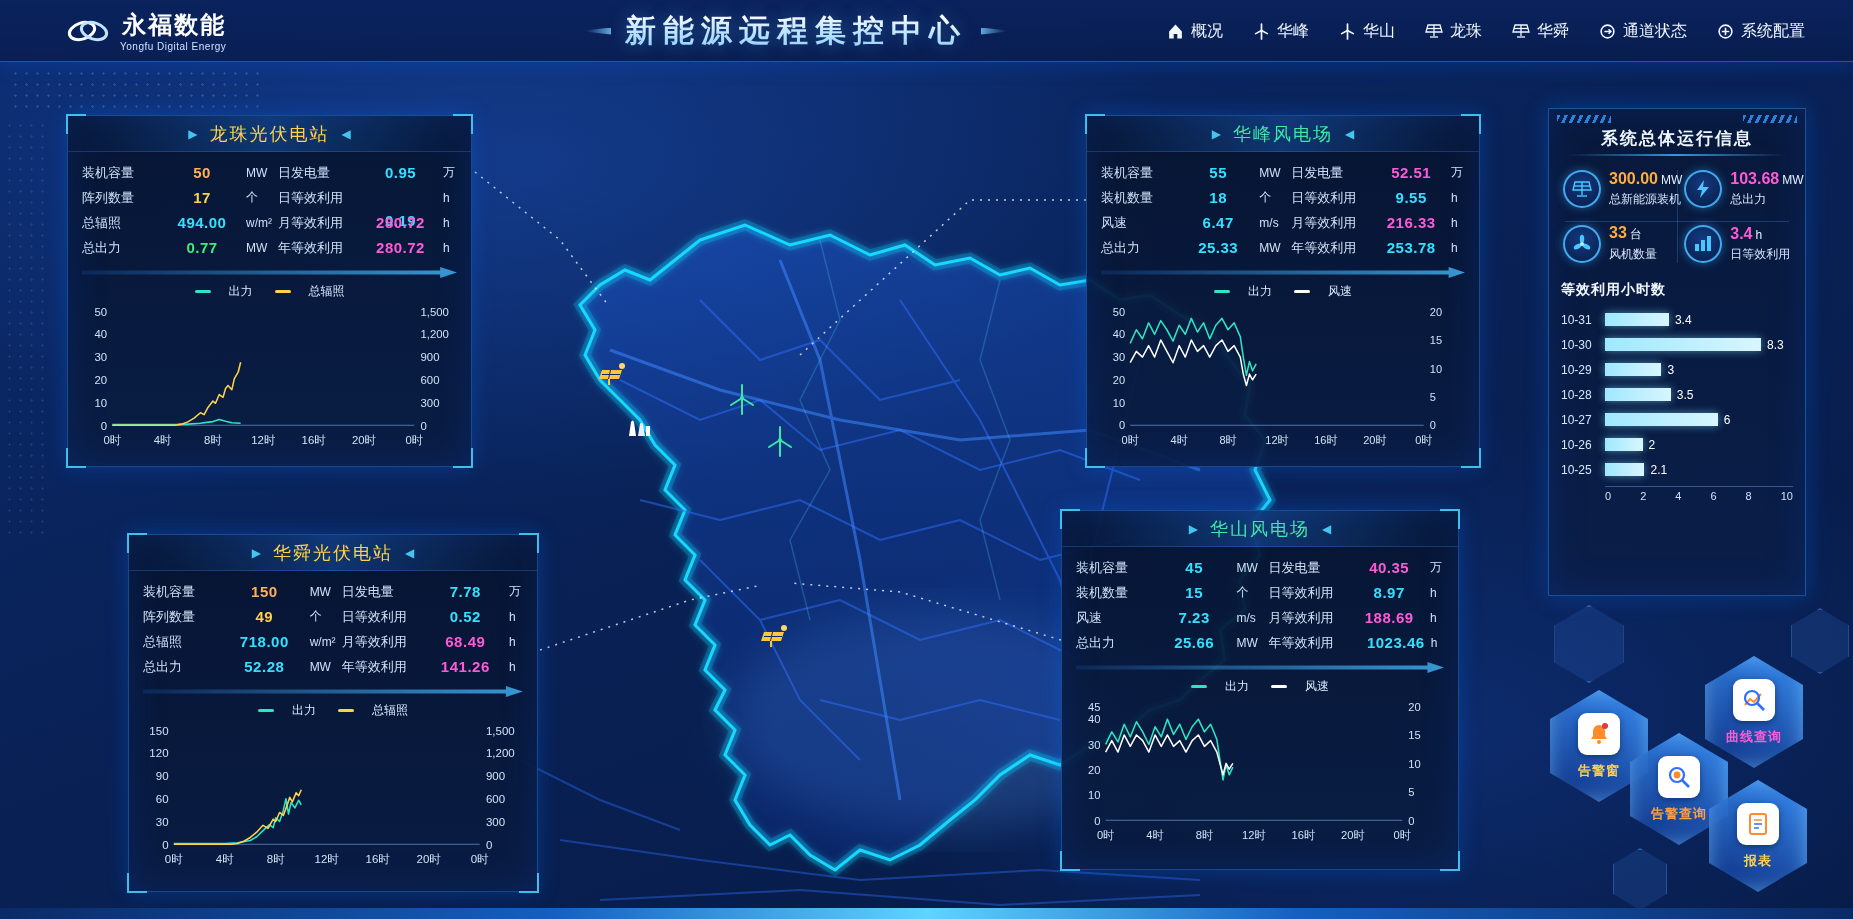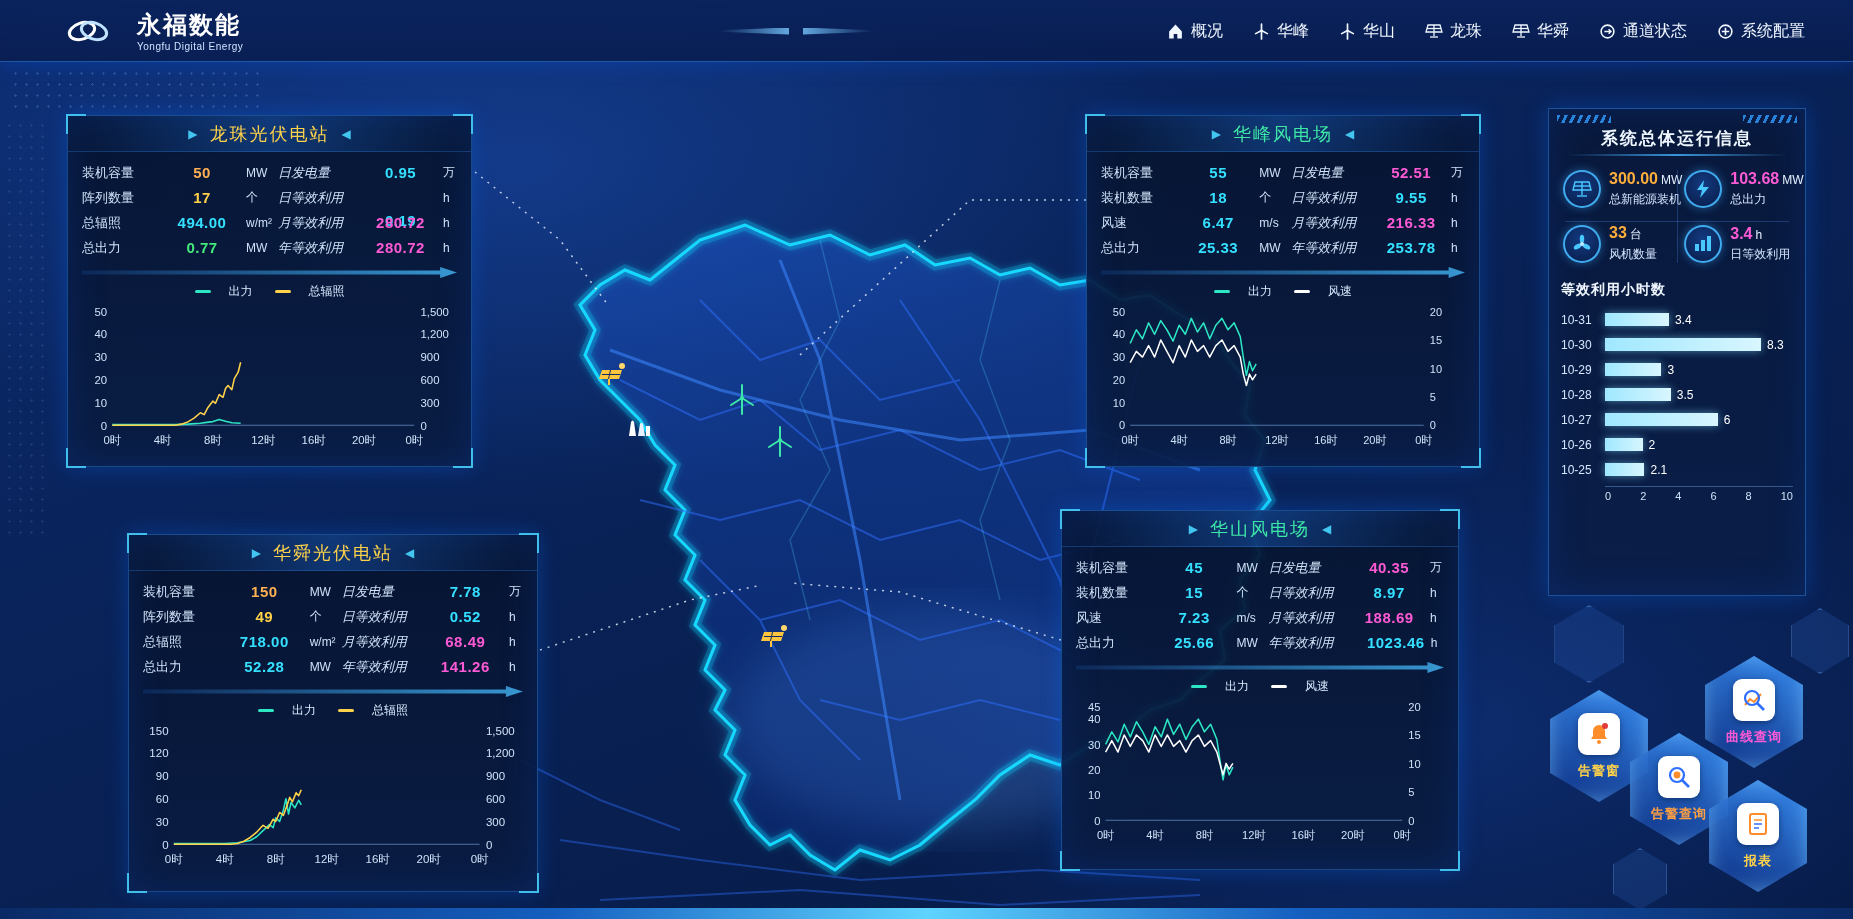--- a/index.html
+++ b/index.html
@@ -20,21 +20,21 @@
   }
   
   .topbar{
     position:absolute; left:0; top:0; width:1853px; height:62px;
     display:flex; align-items:center;
     background:linear-gradient(180deg, rgba(10,34,92,.95), rgba(8,28,78,.85));
     border-bottom:1px solid rgba(60,150,255,.45);
     box-shadow:0 2px 18px rgba(0,80,220,.35);
     z-index:30;
   }
-  .brand{ display:flex; align-items:center; gap:27px; margin-left:66px; }
+  .brand{ display:flex; align-items:center; gap:10px; margin-left:66px;text-align:right; }
   .brand svg{ display:block; }
   .brand-text .cn{ font-size:24px; font-weight:bold; color:#ffffff; letter-spacing:2px; }
   .brand-text .en{ font-size:10px; color:#cfe2ff; letter-spacing:.5px; }
   .main-title-wrap{ position:absolute; left:586px; top:0; width:420px; height:62px;
     display:flex; align-items:center; justify-content:center; gap:14px; }
   .main-title{
     font-size:31px; font-weight:bold; letter-spacing:7px; white-space:nowrap;
     background:linear-gradient(180deg,#ffffff 20%,#9fd8ff 85%);
     -webkit-background-clip:text; background-clip:text; color:transparent;
     text-shadow:0 0 18px rgba(90,180,255,.35);
@@ -75,21 +75,21 @@
     background:linear-gradient(90deg, rgba(30,110,255,0), rgba(36,130,255,.3), rgba(30,110,255,0));
     border-bottom:1px solid rgba(60,150,255,.25);
   }
   .st-title{ font-size:18px; font-weight:normal; letter-spacing:2px; }
   .arr{ color:#49d6ff; font-size:12px; opacity:.9; }
   .stats{ display:grid; grid-template-columns:52% 48%; padding:8px 12px 2px 14px; }
   .srow{ display:flex; align-items:center; height:25px; }
   .slabel{ width:82px; font-size:13px; color:#cfe2f8; white-space:nowrap; }
   .sval{ flex:1; text-align:center; font-size:15px; font-weight:bold; letter-spacing:.5px; }
   .sunit{ width:38px; font-size:12px; color:#cfe2f8; text-align:left; padding-left:6px; }
-  .col.right .slabel{ width:86px;font-style:italic; }
+  .col.right .slabel{ width:86px; }
   .col.right .sunit{ width:22px; }
   .arrow-bar{
     height:11px; margin:5px 14px 3px;
     background:linear-gradient(90deg, rgba(40,130,255,.15), rgba(70,190,255,.85));
     clip-path:polygon(0 32%, 95.5% 32%, 95.5% 0, 100% 50%, 95.5% 100%, 95.5% 68%, 0 68%);
     opacity:.9;
   }
   .legend{ display:flex; justify-content:center; gap:22px; height:20px; align-items:center;
     font-size:12px; color:#d9ecff; }
   .litem{ display:flex; align-items:center; gap:18px; }
@@ -162,20 +162,21 @@
       <ellipse cx="16" cy="17" rx="13" ry="8" fill="none" stroke="#ffffff" stroke-width="3" transform="rotate(-18 16 17)"></ellipse>
       <ellipse cx="28" cy="17" rx="13" ry="8" fill="none" stroke="#bfe3ff" stroke-width="3" transform="rotate(18 28 17)"></ellipse>
     </svg>
     <div class="brand-text">
       <div class="cn">永福数能</div>
       <div class="en">Yongfu Digital Energy</div>
     </div>
   </div>
   <div class="main-title-wrap">
     <span class="title-line"></span>
+    <h1 class="main-title">新能源远程集控中心</h1>
     <span class="title-line r"></span>
   </div>
   <nav class="nav">
     <div class="nav-item">
       <svg width="17" height="17" viewBox="0 0 16 16">
           <path d="M2 8 L8 1.5 L14 8 V14.5 H9.7 V10.3 H6.3 V14.5 H2 Z" fill="#f0f7ff"></path>
         </svg>
       <span>概况</span>
     </div>
     <div class="nav-item">

